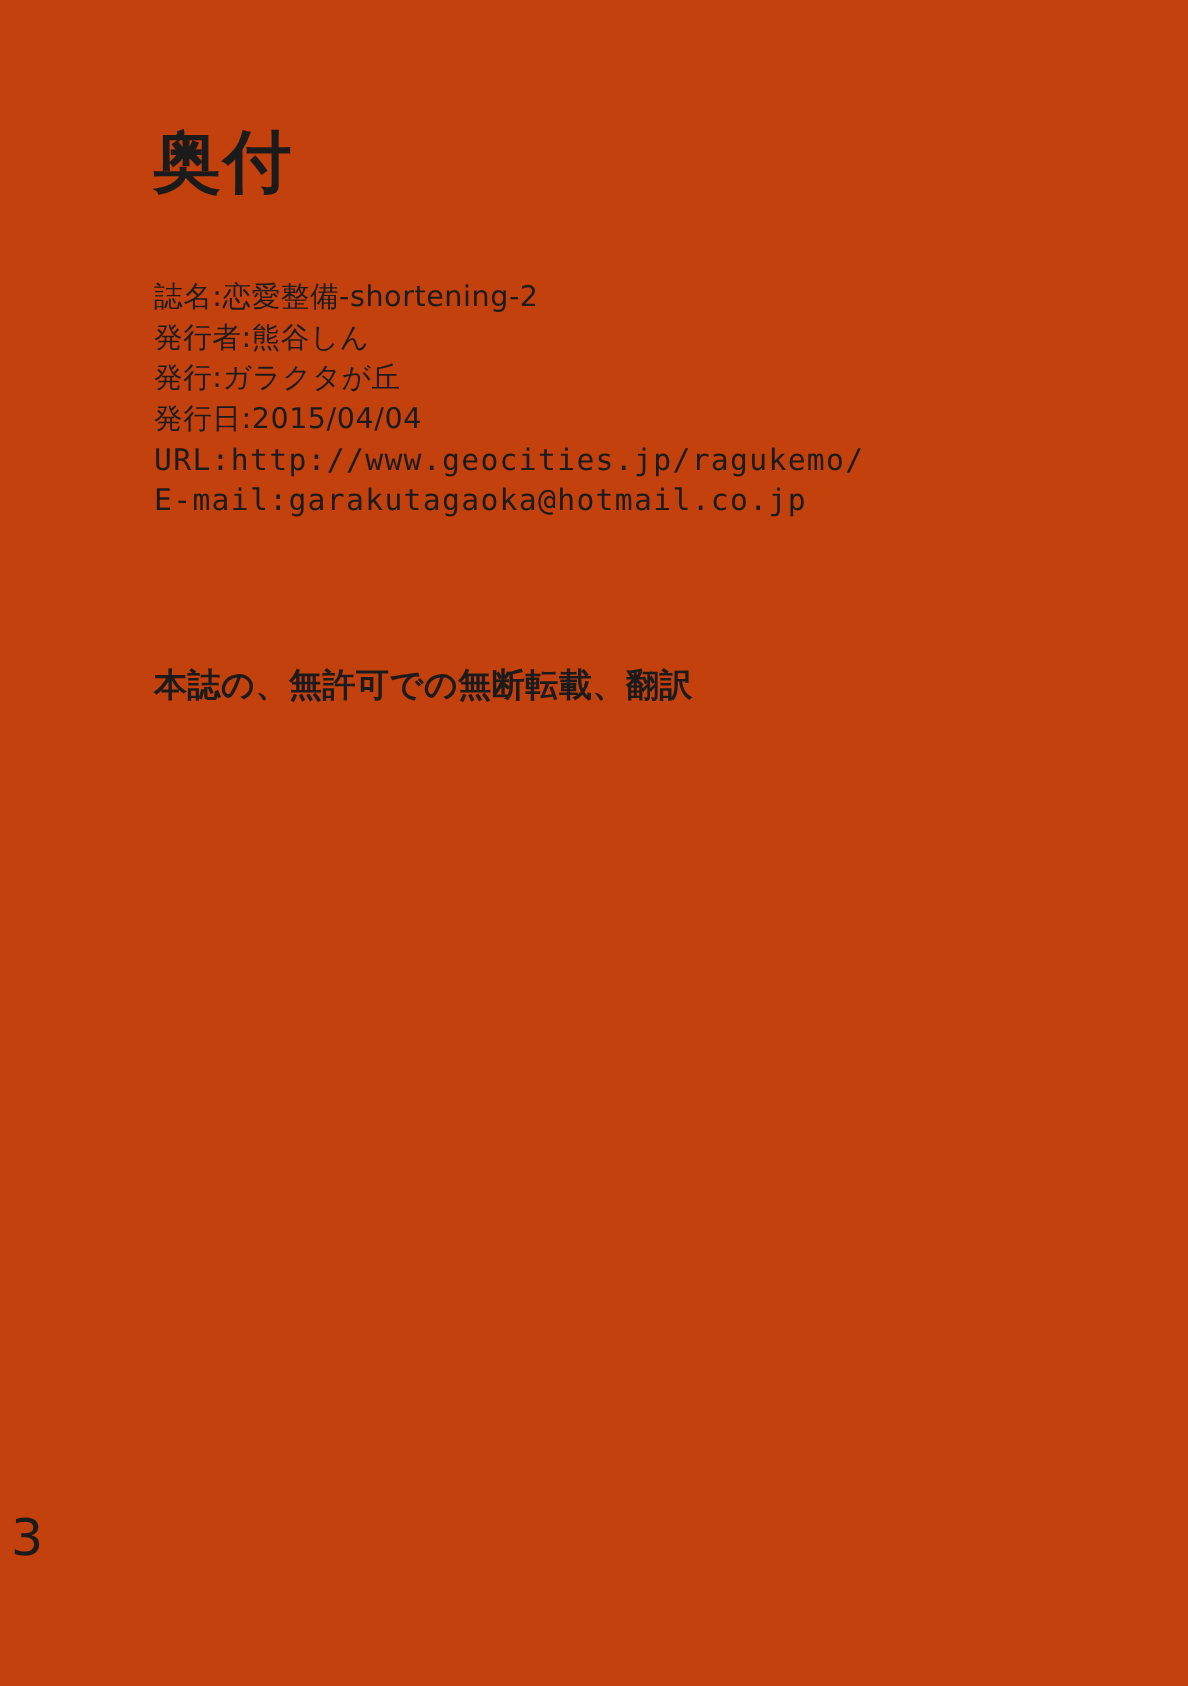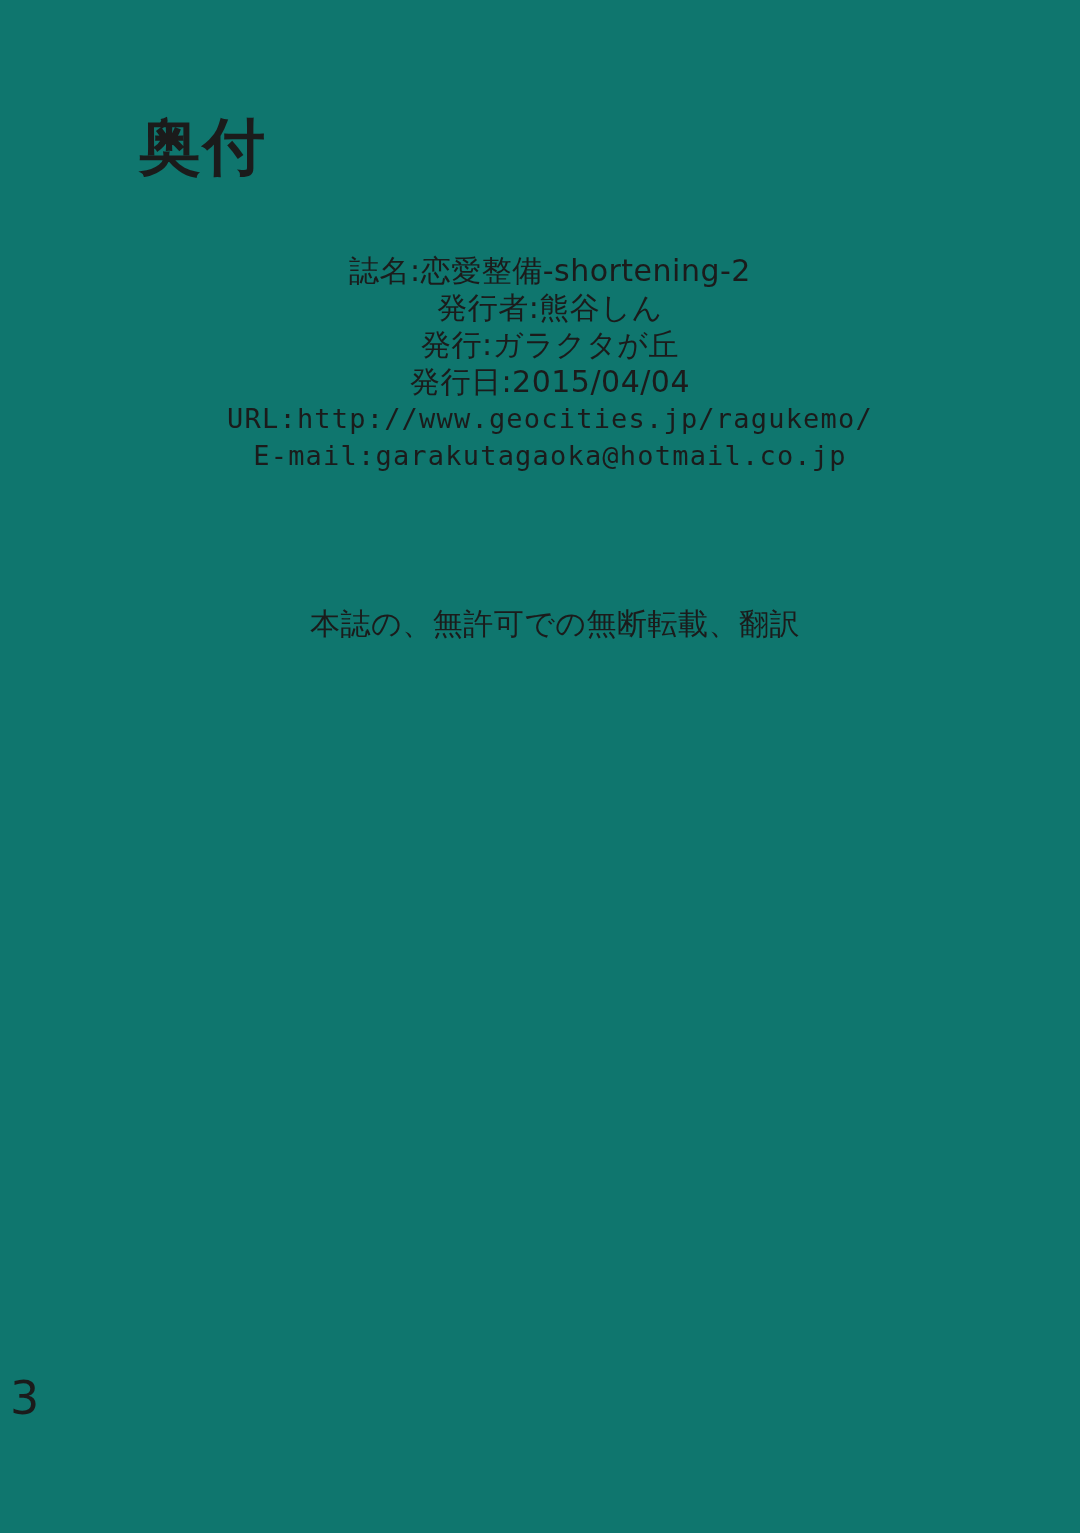--- a/index.html
+++ b/index.html
@@ -12,22 +12,21 @@
     height: 1533px;
     position: relative;
     overflow: hidden;
     font-family: "DejaVu Sans", sans-serif;
     color: #231f20;
   }
 
   .page {
     position: absolute;
     inset: 0;
-    background: #0f766e;
-    text-align: center;
+    background: #c2410c;
   }
 
   
   .colophon-title {
     position: absolute;
     left: 139px;
     top: 116px;
     font-family: "DejaVu Sans", sans-serif;
     font-size: 62px;
     font-weight: 700;
@@ -38,21 +37,21 @@
 
   
   .imprint-block {
     position: absolute;
     left: 140px;
     top: 252px;
     width: 820px;
   }
   .imprint-line {
     font-family: "DejaVu Sans", sans-serif;
-    font-size: 30px;
+    font-size: 26px;
     line-height: 37px;
     color: #1b1b1b;
     white-space: pre;
     letter-spacing: 0.5px;
   }
   .imprint-line.latin {
     font-family: "DejaVu Sans Mono", monospace;
     font-size: 27px;
     letter-spacing: 1.2px;
   }
@@ -64,20 +63,21 @@
     top: 600px;
     width: 830px;
   }
   .notice-line {
     font-family: "DejaVu Sans", sans-serif;
     font-size: 30px;
     line-height: 48px;
     color: #1b1b1b;
     white-space: pre;
     letter-spacing: 0.5px;
+    font-weight: bold;
   }
 
   
   .page-number {
     position: absolute;
     left: 10px;
     bottom: 108px;
     font-family: "DejaVu Sans", sans-serif;
     font-size: 46px;
     font-weight: 400;

